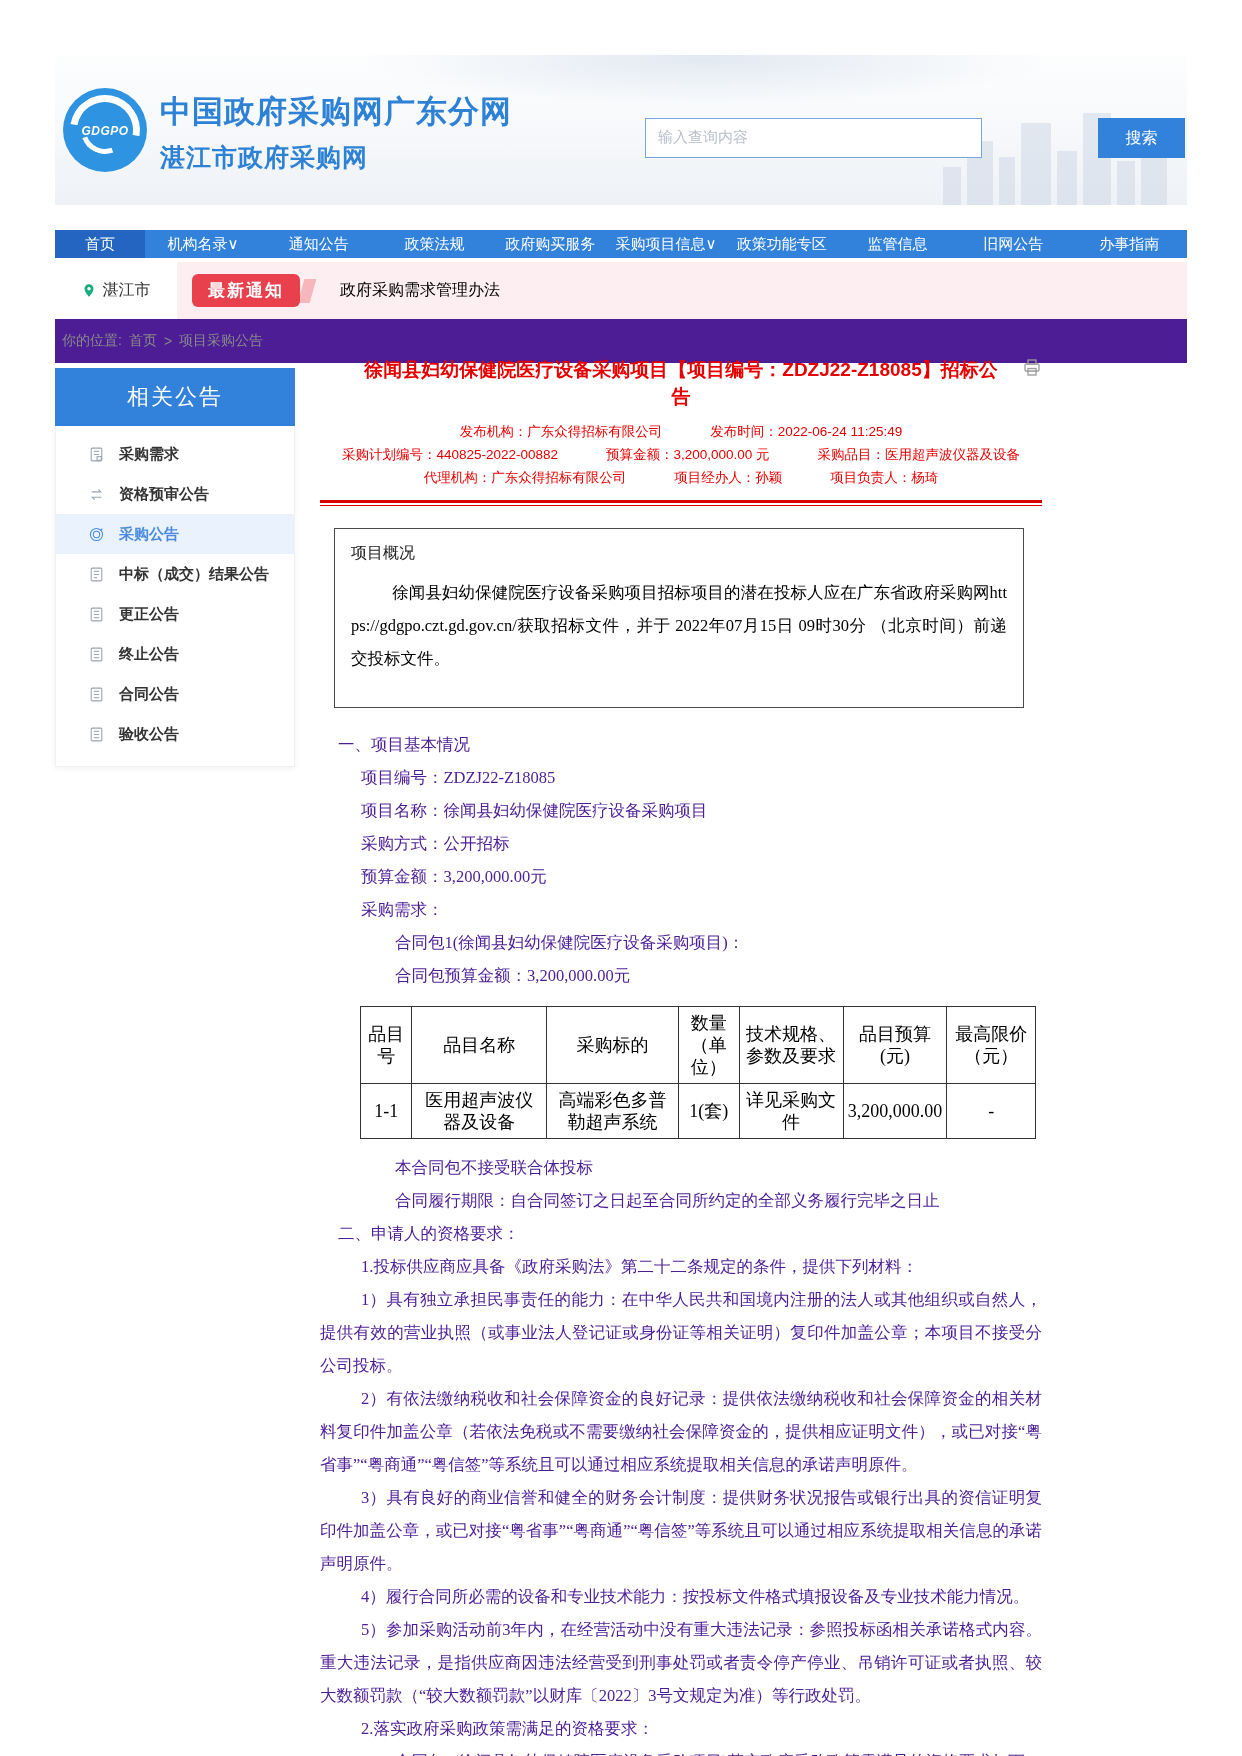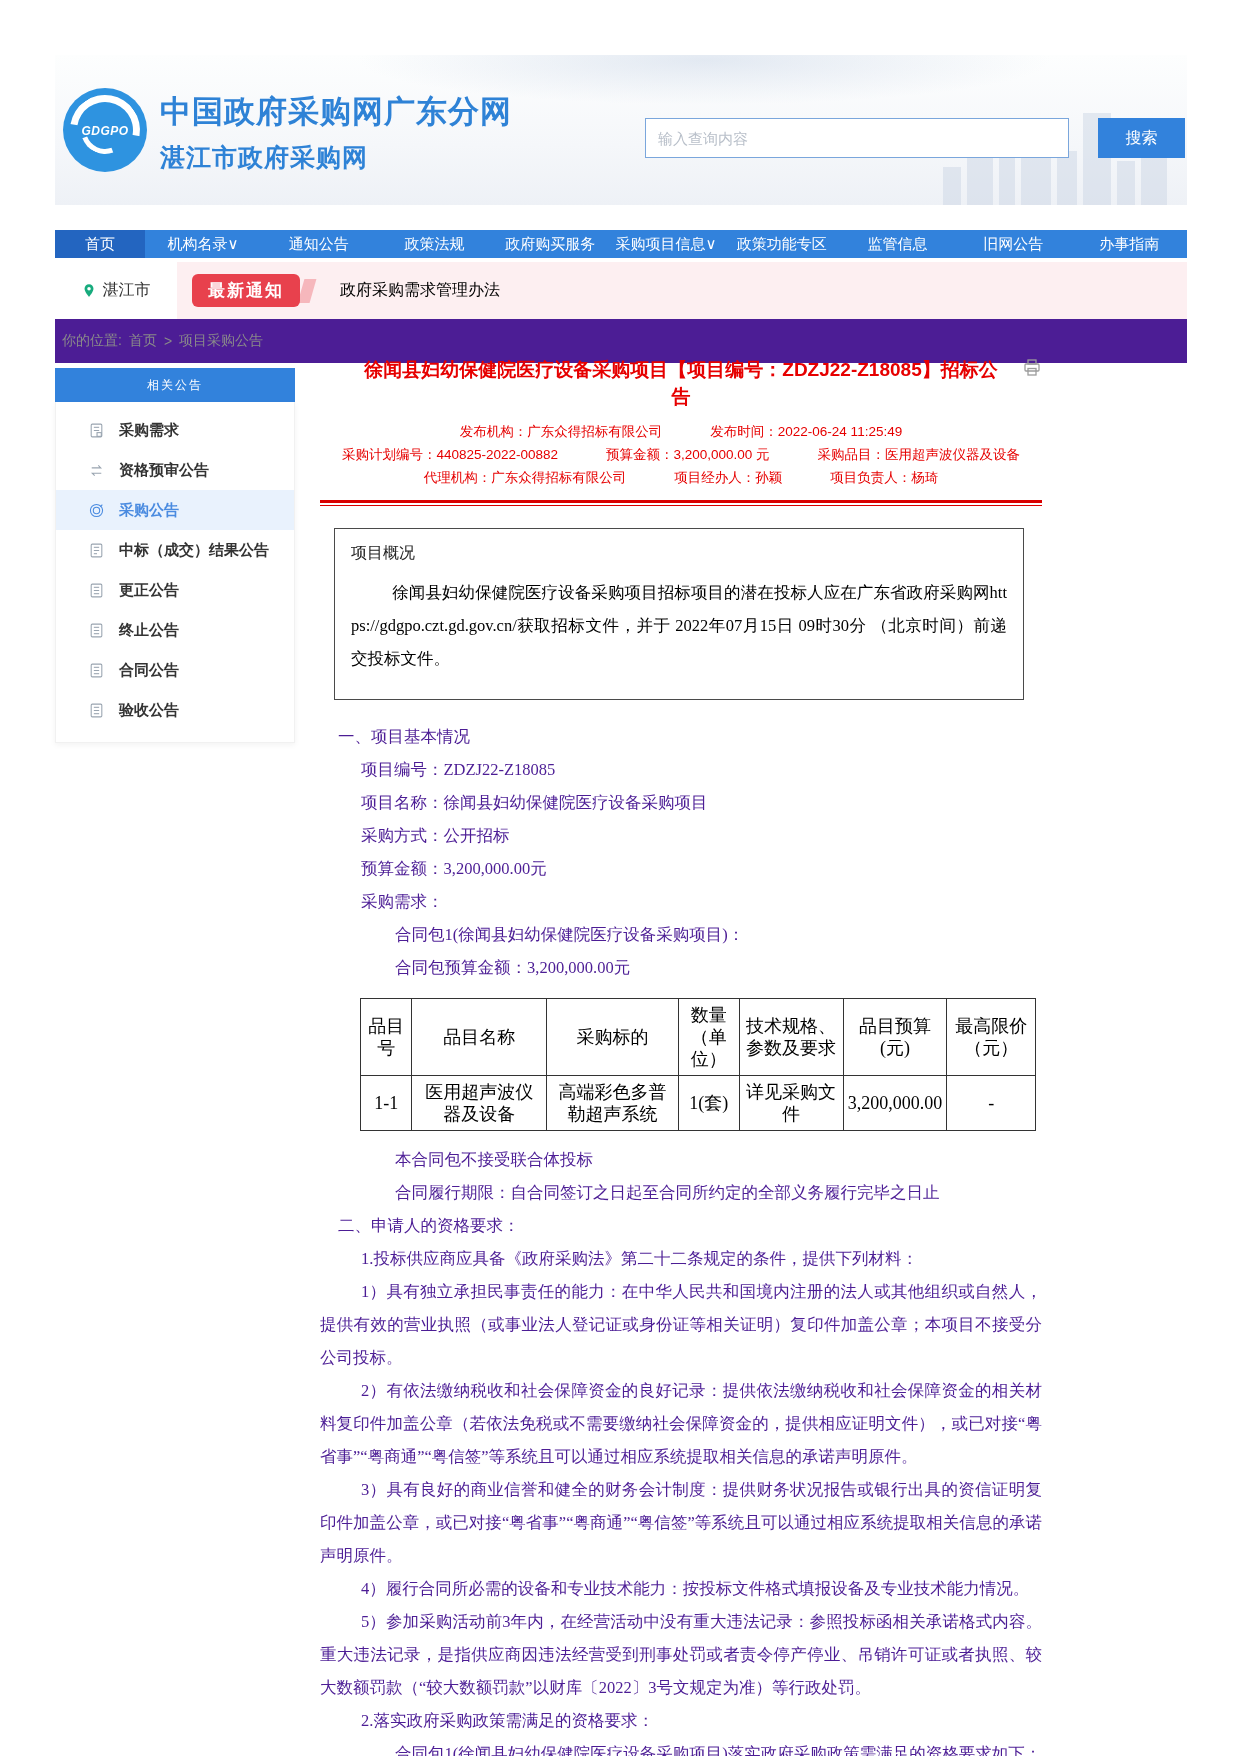--- a/index.html
+++ b/index.html
@@ -11,22 +11,22 @@
   .banner .cloud{position:absolute;left:300px;top:-40px;width:700px;height:90px;border-radius:50%;
     background:radial-gradient(ellipse at center,rgba(205,216,232,.55),rgba(205,216,232,0) 70%);}
   .logo{position:absolute;left:8px;top:33px;width:84px;height:84px;border-radius:50%;background:#2e93e0;cursor:pointer;}
   .logo::before{content:"";position:absolute;inset:7px;border:7px solid transparent;border-top-color:#fff;border-right-color:#fff;border-radius:50%;transform:rotate(-35deg);}
   .logo::after{content:"";position:absolute;inset:18px;border:5px solid transparent;border-bottom-color:#fff;border-radius:50%;transform:rotate(25deg);}
   .logo-text{position:absolute;z-index:2;left:0;top:36px;width:100%;text-align:center;
     font-size:12px;font-weight:bold;font-style:italic;color:#fff;letter-spacing:.5px;}
   .titles{position:absolute;left:105px;top:36px;}
   .title-main{font-size:31px;font-weight:bold;color:#2e82d6;letter-spacing:1px;}
   .title-sub{font-size:25px;font-weight:bold;color:#2e82d6;margin-top:8px;letter-spacing:1px;}
-  .search-input{position:absolute;left:590px;top:63px;width:424px;height:40px;border:1px solid #7aa6dc;
-    padding:6px 12px;font-size:15px;color:#333;background:#fff;box-sizing:border-box;outline:none;}
+  .search-input{position:absolute;left:590px;top:63px;width:337px;height:40px;border:1px solid #7aa6dc;
+    padding:6px 12px;font-size:15px;color:#333;background:#fff;box-sizing:border-box;outline:none;font-family:Liberation Mono, monospace;}
   .search-input::placeholder{color:#b8bfc9;}
   .search-btn{position:absolute;left:1043px;top:63px;width:87px;height:40px;background:#3282dc;color:#fff;
     border:none;font-size:16px;cursor:pointer;}
   .city{position:absolute;right:12px;top:58px;width:232px;height:96px;}
   .city i{position:absolute;bottom:0;background:#c7d3e2;opacity:.45;}
   .city i:nth-child(1){left:0;width:18px;height:42px}
   .city i:nth-child(2){left:24px;width:26px;height:68px}
   .city i:nth-child(3){left:56px;width:16px;height:52px}
   .city i:nth-child(4){left:78px;width:30px;height:86px}
   .city i:nth-child(5){left:114px;width:20px;height:58px}
@@ -42,37 +42,37 @@
   .loc{position:absolute;left:0;top:0;width:122px;height:100%;background:#fff;display:flex;align-items:center;justify-content:center;gap:7px;font-size:16px;color:#333;cursor:pointer;}
   .badge{position:absolute;left:137px;top:12px;height:33px;line-height:33px;padding:0 16px;background:#e8414d;
     color:#fff;font-weight:bold;font-size:17px;border-radius:6px;letter-spacing:2px;}
   .badge::after{content:"";position:absolute;right:-13px;top:5px;width:12px;height:24px;background:rgba(232,65,77,.32);transform:skewX(-16deg);}
   .notice-link{position:absolute;left:285px;top:0;height:100%;display:flex;align-items:center;color:#000000;font-size:16px;cursor:pointer;text-decoration:none;}
   
   .crumb{position:absolute;left:55px;top:319px;width:1132px;height:44px;background:#4c1d95;display:flex;align-items:center;gap:7px;padding-left:7px;box-sizing:border-box;font-size:14px;color:#8a8a8a;}
   .crumb a{color:#8a8a8a;text-decoration:none;cursor:pointer;}
   
   .sidebar{position:absolute;left:55px;top:368px;width:240px;}
-  .side-head{height:34px;background:#3282dc;color:#fff;font-size:12px;display:flex;align-items:center;justify-content:center;letter-spacing:2px;}
+  .side-head{height:58px;background:#3282dc;color:#fff;font-size:22px;display:flex;align-items:center;justify-content:center;letter-spacing:2px;}
   .side-list{background:#fff;border:1px solid #f1f1f1;border-top:none;box-shadow:0 2px 6px rgba(0,0,0,.05);padding:8px 0 12px;}
   .side-item{height:40px;display:flex;align-items:center;gap:14px;padding-left:32px;font-size:15px;color:#333;cursor:pointer;font-weight:bold;}
   .side-item svg{width:17px;height:17px;color:#99a4b0;flex:0 0 17px;}
   .side-item.active{background:#e9f2fd;color:#4a8be0;}
   .side-item.active svg{color:#4a8be0;}
   
   .article{position:absolute;left:320px;top:350px;width:722px;}
   .art-head{position:relative;padding:6px 44px 0;}
   .art-title{margin:0;text-align:center;color:#e60000;font-size:19px;font-weight:bold;line-height:27px;}
   .print-icon{position:absolute;right:0;top:8px;width:20px;height:20px;color:#9c9c9c;cursor:pointer;}
   .meta{margin-top:13px;display:flex;flex-direction:column;gap:5px;}
   .meta-line{display:flex;justify-content:center;gap:48px;color:#e60000;font-size:13.5px;}
   .redline{margin-top:13px;height:2px;border-top:3px solid #d90000;border-bottom:1px solid #d90000;}
   .overview{margin:22px 0 0 14px;width:690px;border:1px solid #4a4a4a;padding:14px 16px 20px;box-sizing:border-box;}
   .ov-label{font-family:"Liberation Serif","DejaVu Serif",serif;font-size:16px;color:#222;}
-  .ov-text{margin:12px 0 4px;font-family:"Liberation Serif","DejaVu Serif",serif;font-size:16.5px;line-height:33px;
+  .ov-text{margin:12px 0 12px;font-family:"Liberation Serif","DejaVu Serif",serif;font-size:16.5px;line-height:33px;
     color:#000;text-indent:2.5em;text-align:justify;word-break:break-all;}
   .body{margin-top:20px;}
   .bp{margin:0;font-family:"Liberation Serif","DejaVu Serif",serif;font-size:16.5px;line-height:33px;color:#4c1d95;}
   .bp.h{margin-left:18px;}
   .bp.p1{margin-left:41px;}
   .bp.p2{margin-left:75px;}
   .bp.long{text-indent:41px;text-align:justify;}
   table.items{margin:14px 0 12px 40px;width:676px;border-collapse:collapse;table-layout:fixed;
     font-family:"Liberation Serif","DejaVu Serif",serif;font-size:18px;line-height:22px;color:#000;text-align:center;}
   table.items th,table.items td{border:1px solid #333;padding:5px 4px;font-weight:normal;vertical-align:middle;word-break:break-all;}

